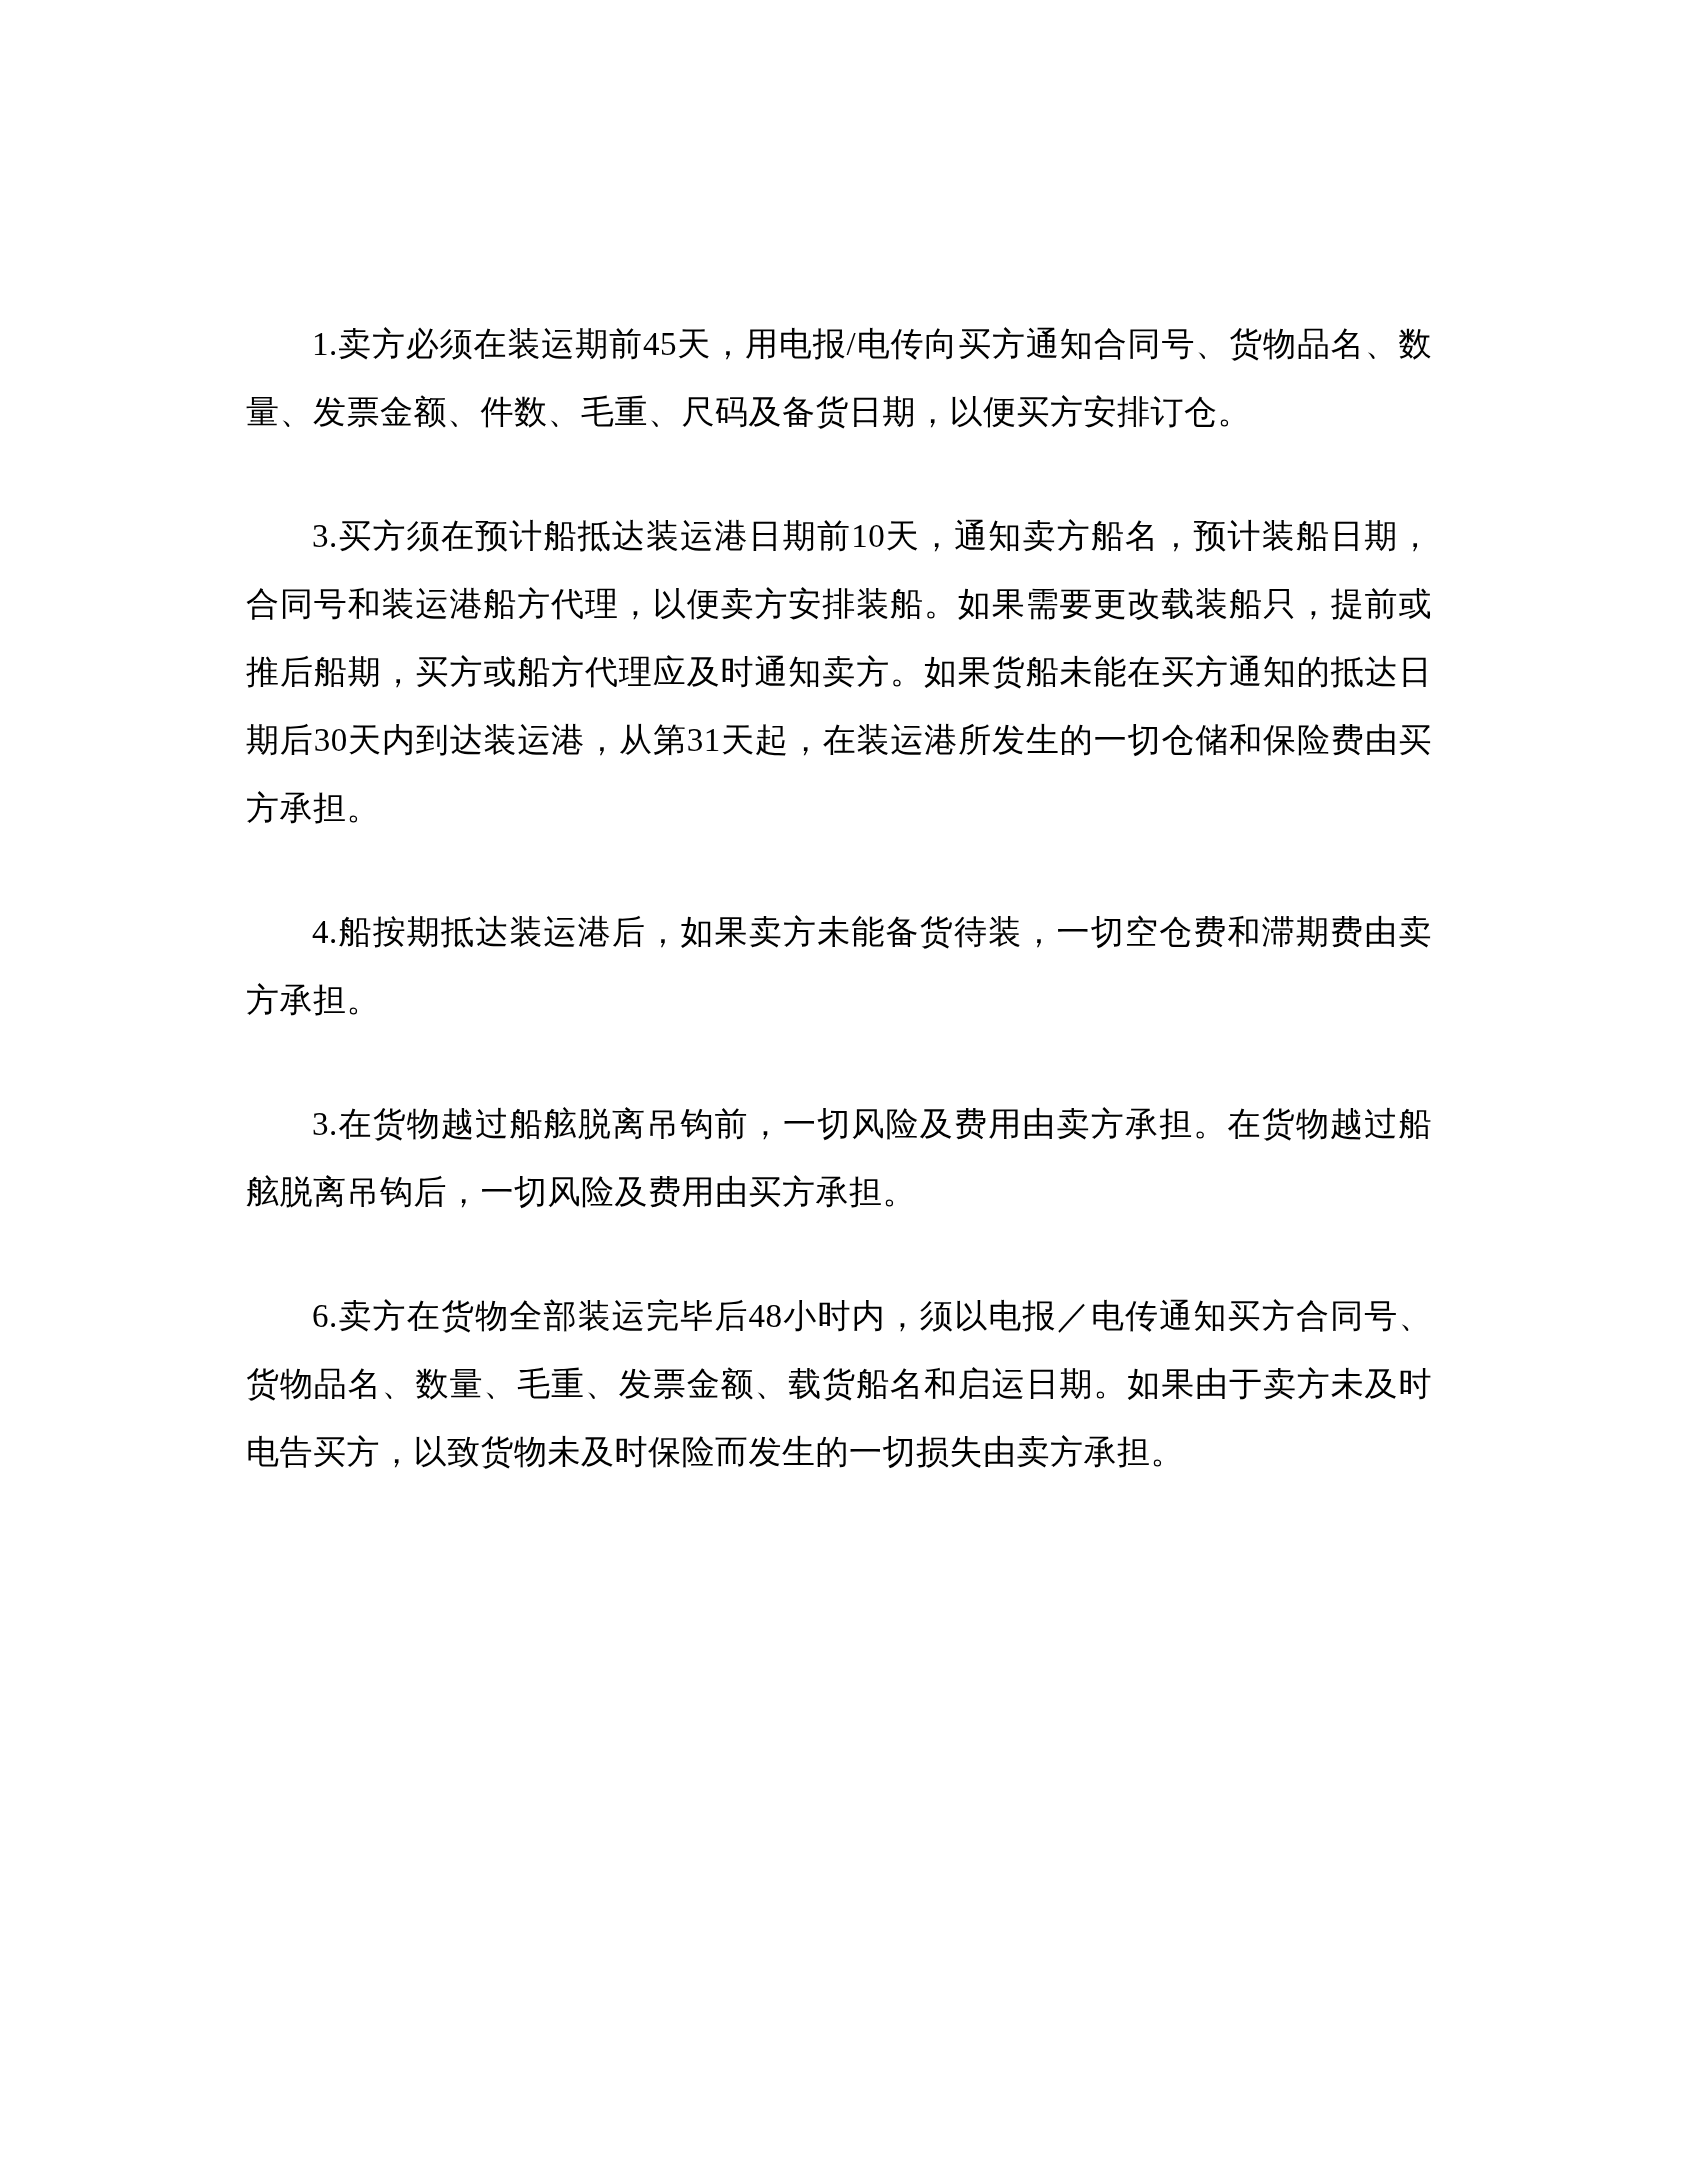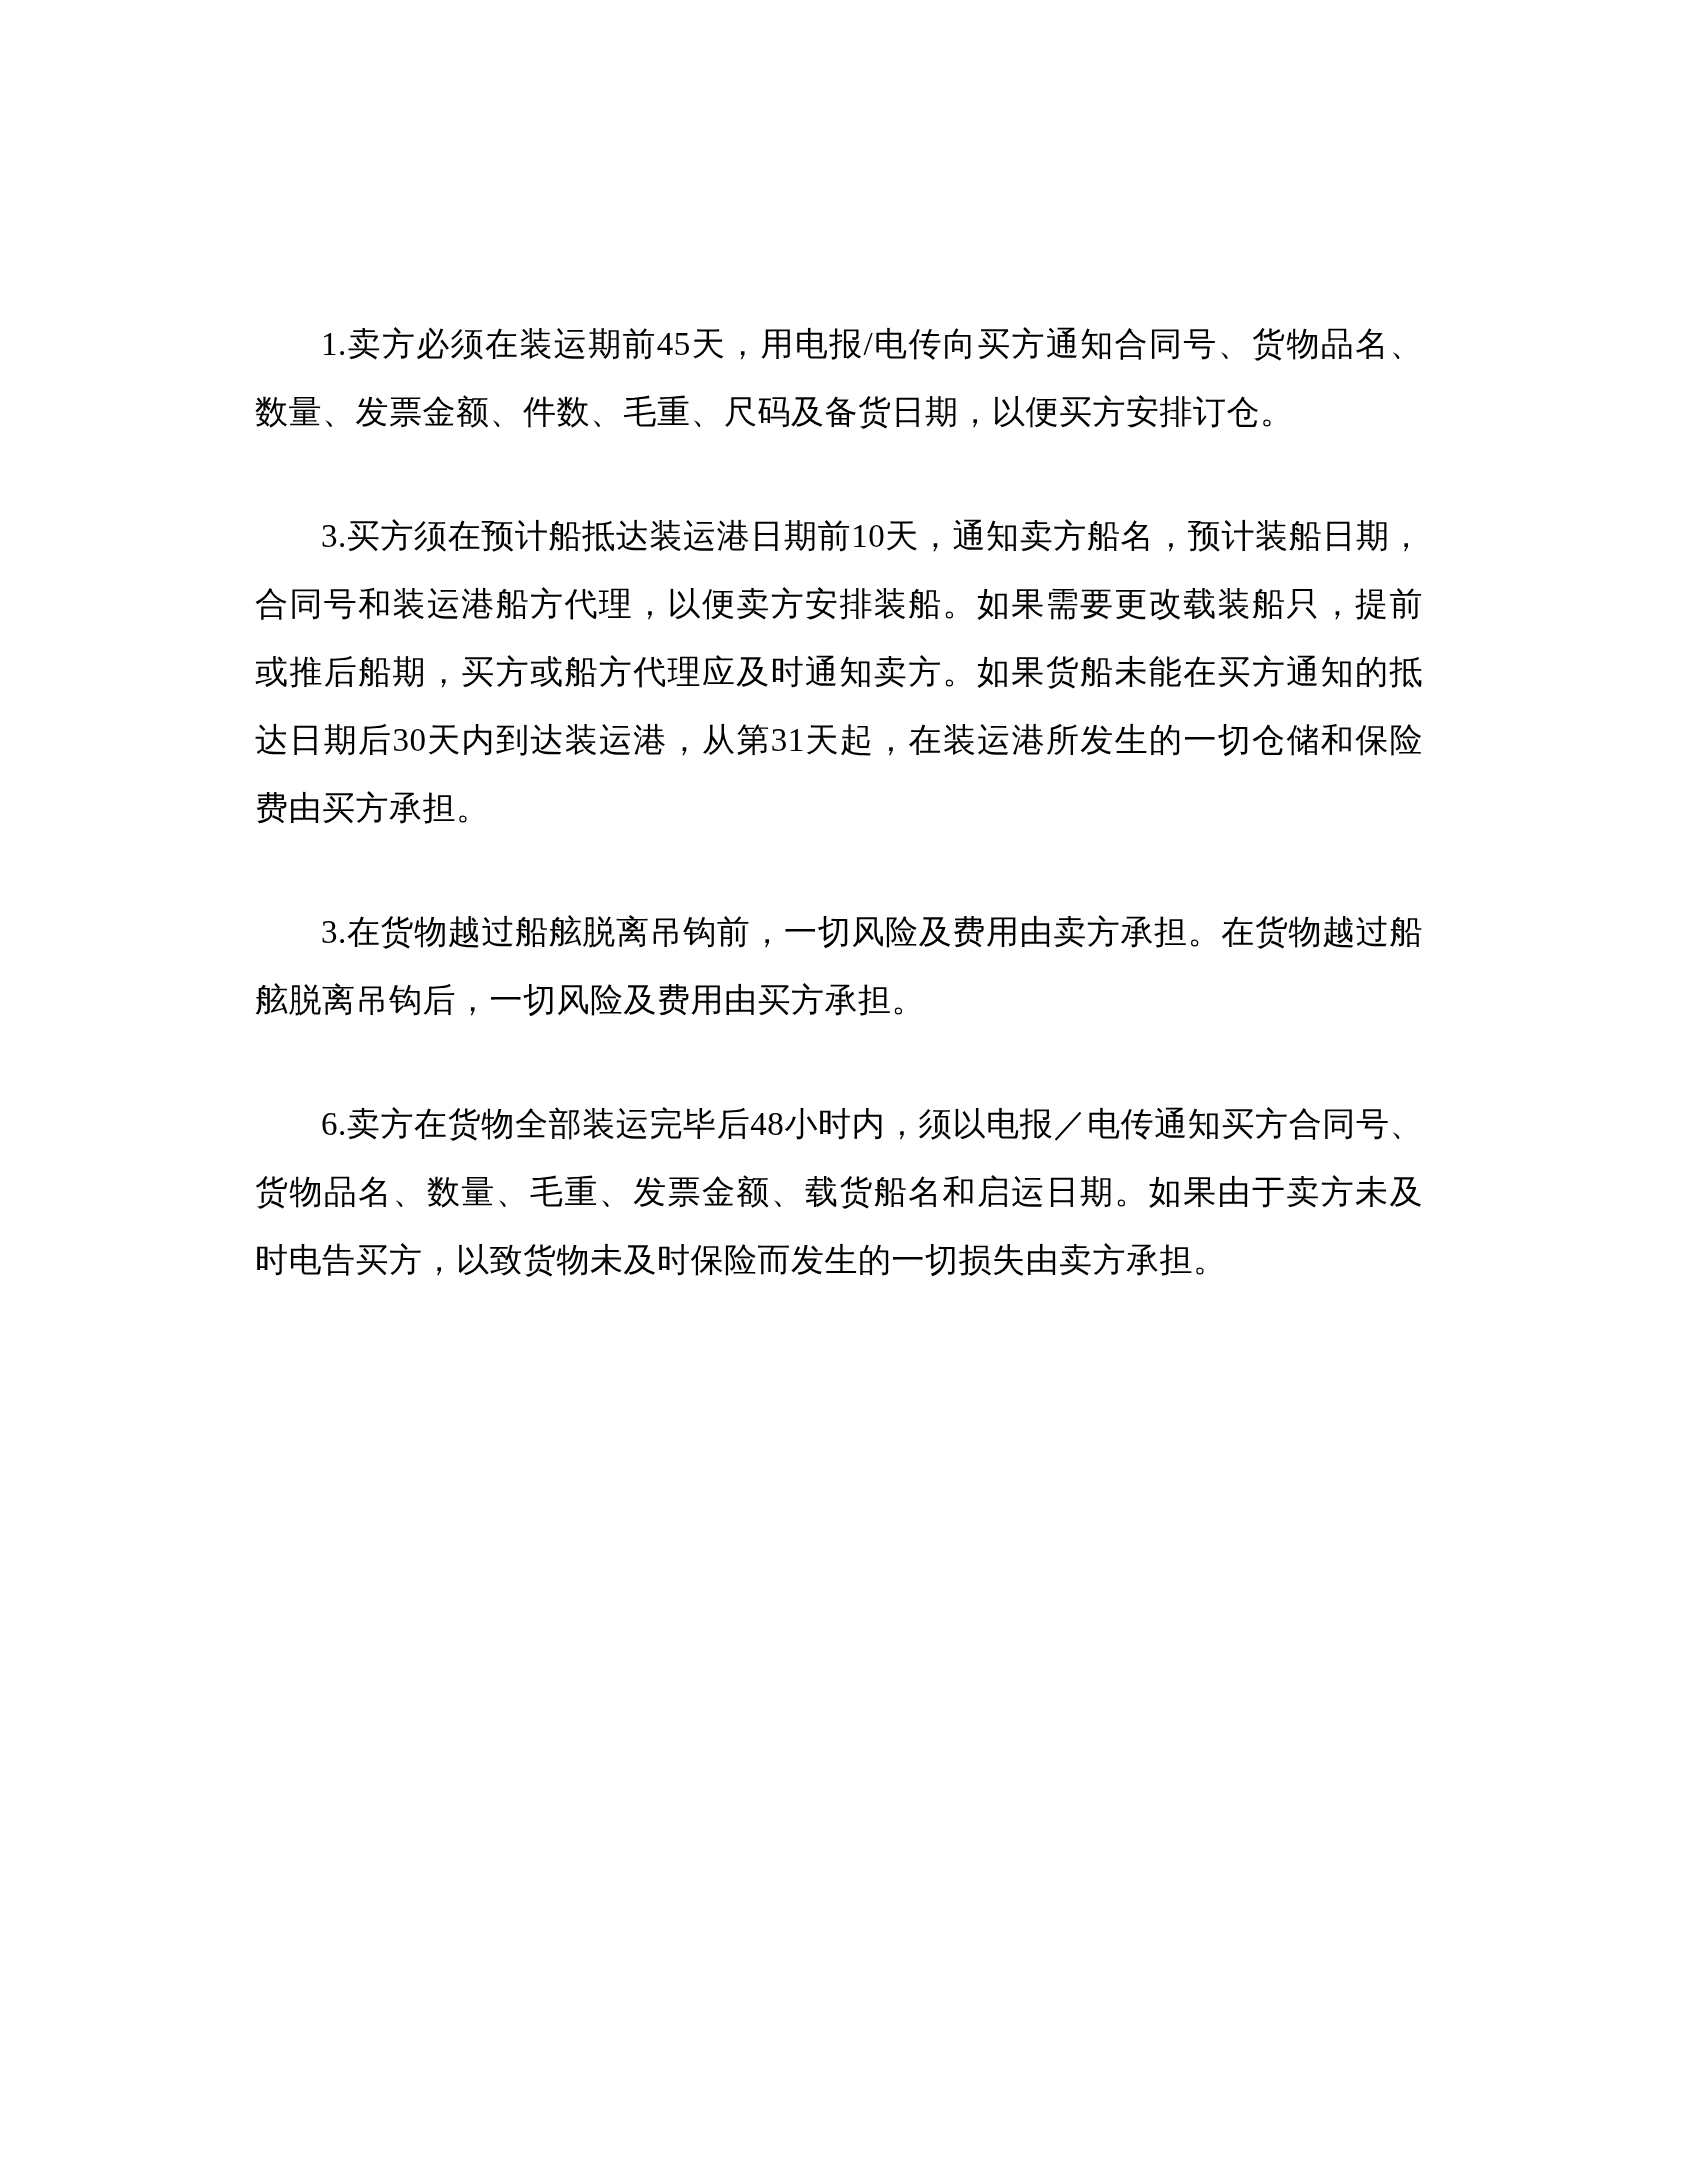--- a/index.html
+++ b/index.html
@@ -30,36 +30,37 @@
     font-size: 33px;
     font-weight: normal;
     line-height: 68px;
     margin: 56px 0;
     text-indent: 2em;
   }
   .doc-heading:first-child {
     margin-top: 0;
   }
   .doc-para {
-    margin: 56px 9px;
+    margin: 56px 0;
     text-indent: 2em;
   }
 </style>
 </head>
 <body>
 
 <div class="page">
   <div class="doc-body">
 
 
     <p class="doc-para">1.卖方必须在装运期前45天，用电报/电传向买方通知合同号、货物品名、数量、发票金额、件数、毛重、尺码及备货日期，以便买方安排订仓。</p>
 
 
     <p class="doc-para">3.买方须在预计船抵达装运港日期前10天，通知卖方船名，预计装船日期，合同号和装运港船方代理，以便卖方安排装船。如果需要更改载装船只，提前或推后船期，买方或船方代理应及时通知卖方。如果货船未能在买方通知的抵达日期后30天内到达装运港，从第31天起，在装运港所发生的一切仓储和保险费由买方承担。</p>
 
+    <p class="doc-para">4.船按期抵达装运港后，如果卖方未能备货待装，一切空仓费和滞期费由卖方承担。</p>
 
     <p class="doc-para">3.在货物越过船舷脱离吊钩前，一切风险及费用由卖方承担。在货物越过船舷脱离吊钩后，一切风险及费用由买方承担。</p>
 
     <p class="doc-para">6.卖方在货物全部装运完毕后48小时内，须以电报／电传通知买方合同号、货物品名、数量、毛重、发票金额、载货船名和启运日期。如果由于卖方未及时电告买方，以致货物未及时保险而发生的一切损失由卖方承担。</p>
 
 
 
   </div>
 </div>
 

